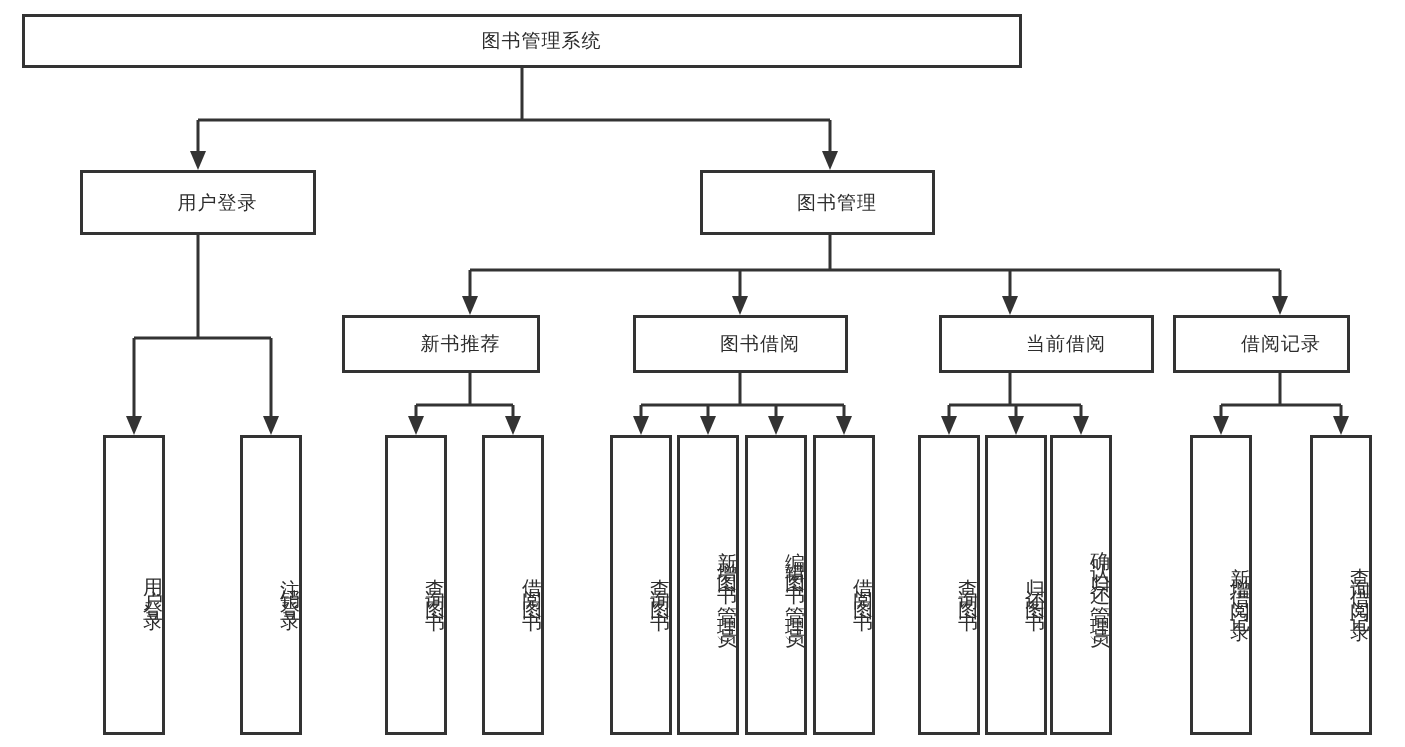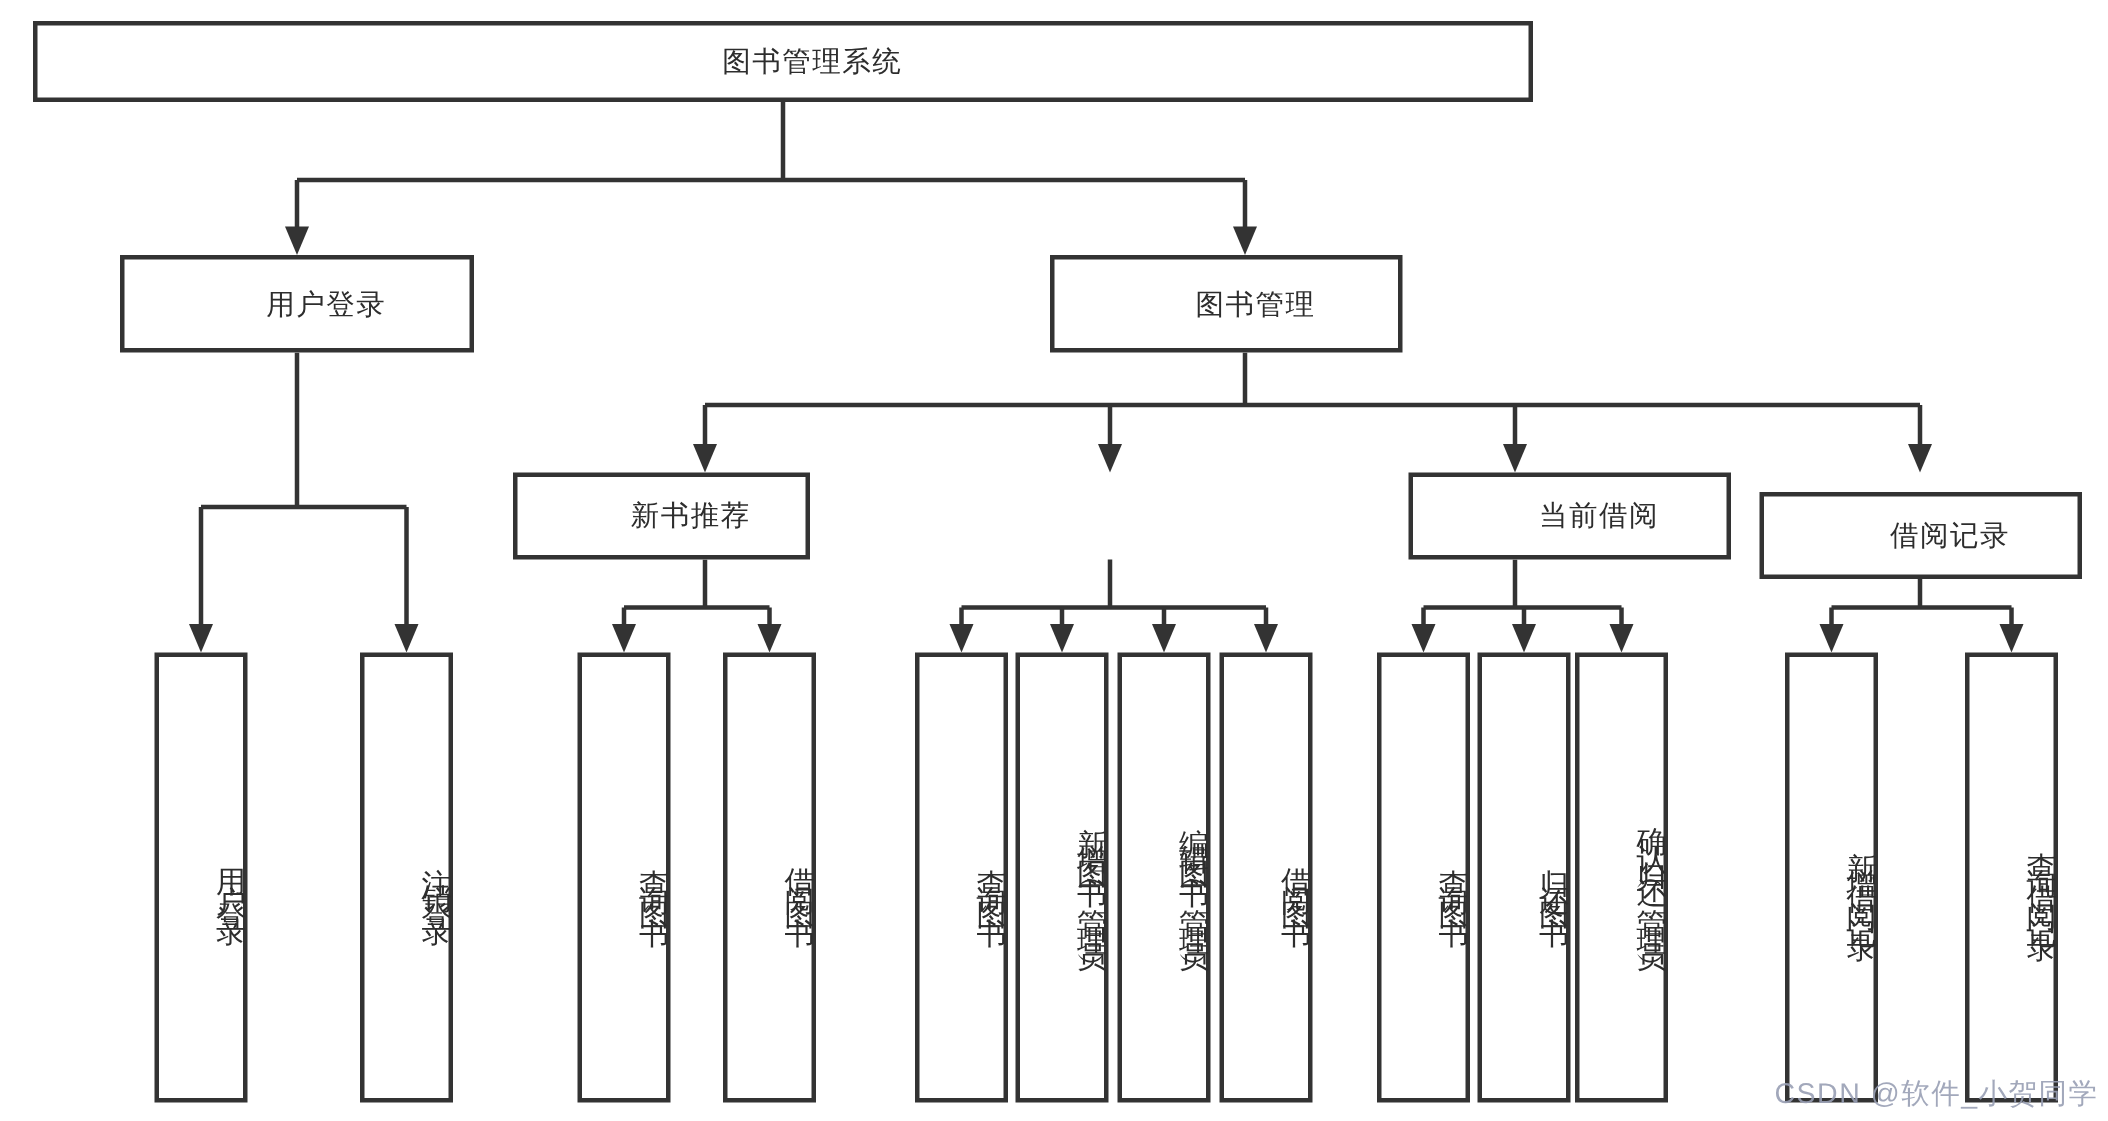--- a/index.html
+++ b/index.html
@@ -101,24 +101,27 @@
   <div class="node hbox" style="left:80px; top:170px; width:236px; height:65px;">
     <span>用户登录</span>
   </div>
   <div class="node hbox" style="left:700px; top:170px; width:235px; height:65px;">
     <span>图书管理</span>
   </div>
 
   <div class="node hbox" style="left:342px; top:315px; width:198px; height:58px;font-family:Liberation Mono, monospace;">
     <span>新书推荐</span>
   </div>
+  <div class="node hbox" style="left:633px; top:315px; width:215px; height:58px;">
+    <span>图书借阅</span>
+  </div>
   <div class="node hbox" style="left:903px; top:315px; width:215px; height:58px;margin-left:36px;">
     <span>当前借阅</span>
   </div>
-  <div class="node hbox" style="left:1173px; top:328px; width:215px; height:58px;">
+  <div class="node hbox" style="left:1173px; top:315px; width:177px; height:58px;">
     <span>借阅记录</span>
   </div>
 
   <div class="node vbox" style="left:103px; top:435px;">
     <span class="vtext">用户登录</span>
   </div>
   <div class="node vbox" style="left:240px; top:435px;">
     <span class="vtext">注销登录</span>
   </div>
 
@@ -152,15 +155,14 @@
     <span class="vtext">确认归还（管理员）</span>
   </div>
 
   <div class="node vbox" style="left:1190px; top:435px;">
     <span class="vtext">新增借阅记录</span>
   </div>
   <div class="node vbox" style="left:1310px; top:435px;">
     <span class="vtext">查询借阅记录</span>
   </div>
 
-  <div class="watermark">CSDN @软件_小贺同学</div>
 
 </div>
 
 </body></html>

